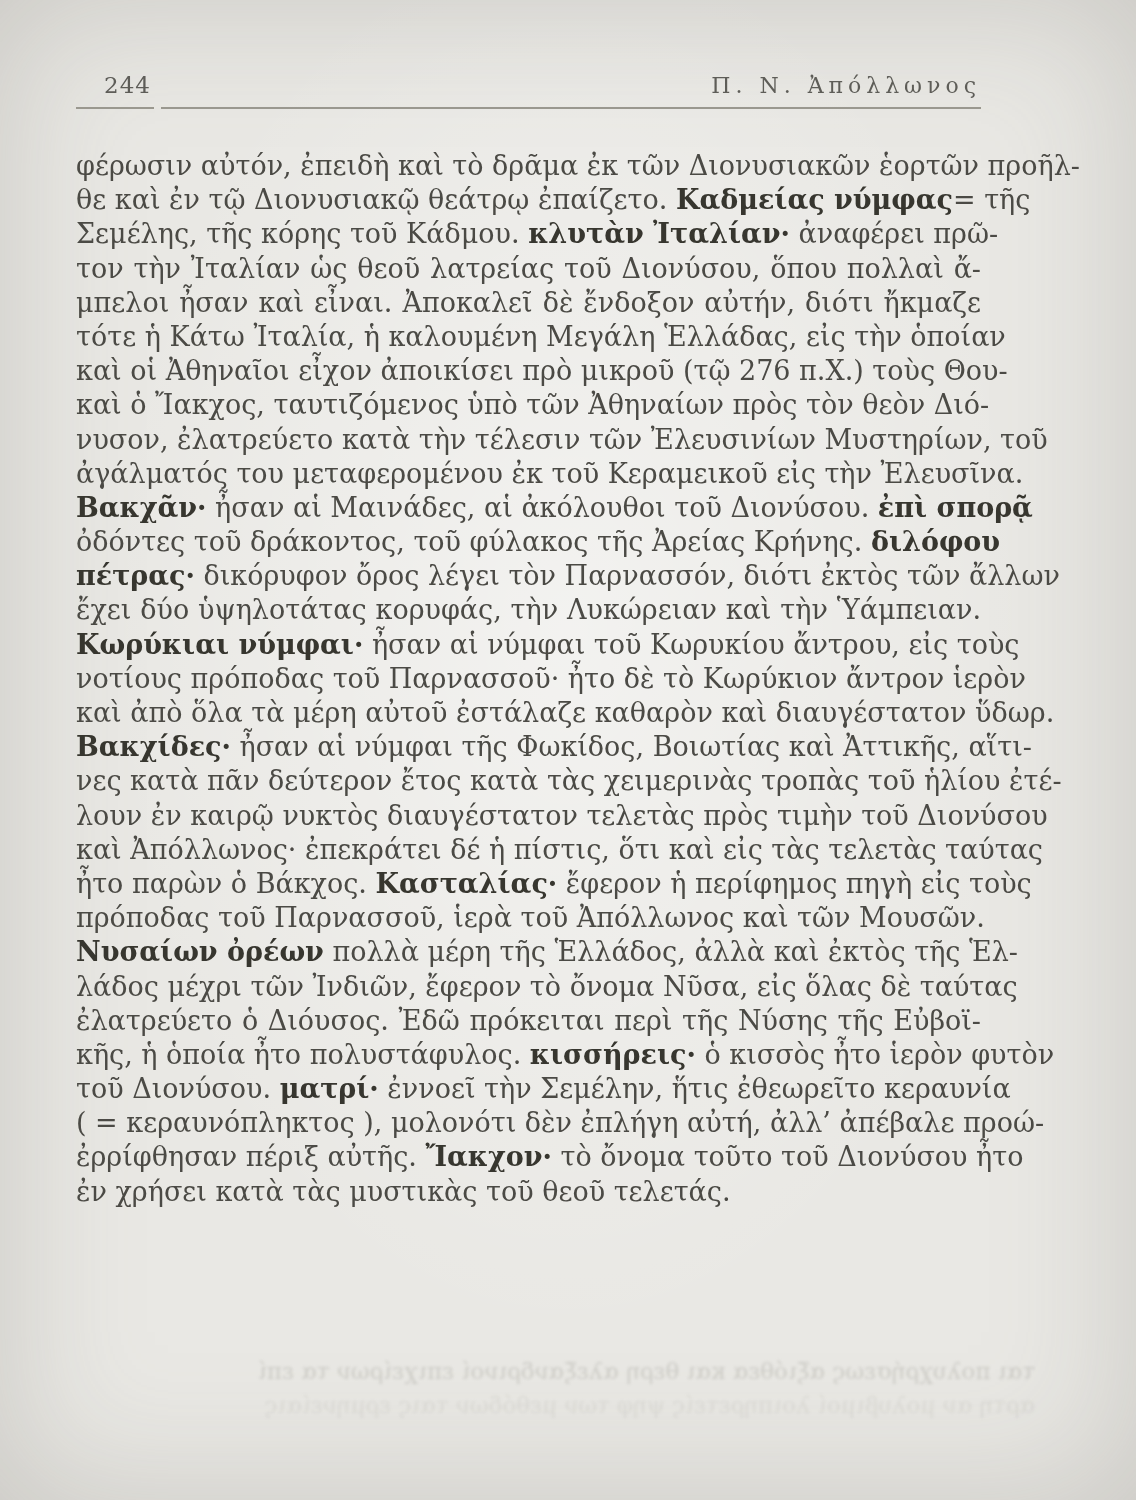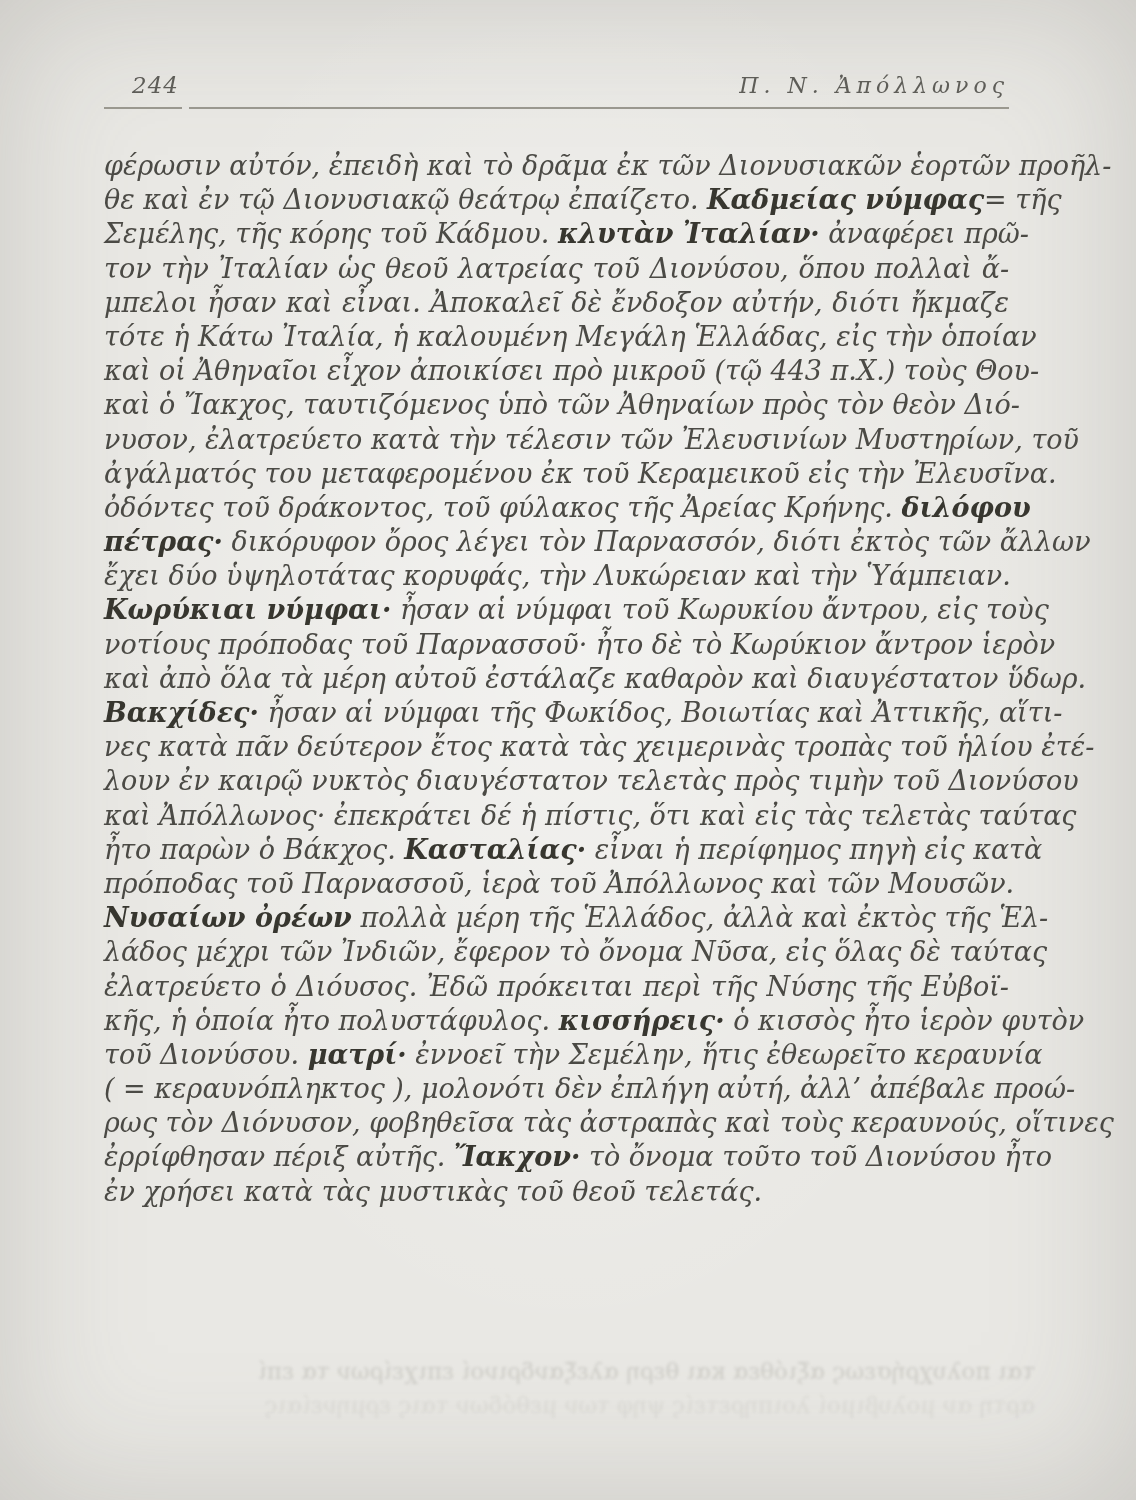--- a/index.html
+++ b/index.html
@@ -9,21 +9,21 @@
     background:#e9e8e4;
     overflow:hidden;
     position:relative;
   }
   .sheet{
     position:absolute;inset:0;
     background-color:#e9e8e4;
     background-image:radial-gradient(ellipse at 50% 42%, rgba(255,255,255,0.45) 0%, rgba(255,255,255,0) 58%);
     box-shadow:inset 0 0 140px rgba(118,116,108,0.28);
   }
-  .content{width:905px;margin-left:104px;position:relative;font-style:italic;}
+  .content{width:905px;margin-left:76px;position:relative;}
   .pagehead{
     display:flex;justify-content:space-between;align-items:baseline;
     padding-top:72px;color:#5e5d58;
   }
   .pagenum{font-size:23px;padding-left:28px;letter-spacing:1px;}
   .running{font-size:22px;letter-spacing:5px;}
   .rule{display:flex;gap:7px;margin-top:9px;}
   .rule span{display:block;height:2px;background:#9a988f;}
   .rule .r1{width:78px;}
   .rule .r2{flex:1;}
@@ -72,43 +72,43 @@
       <span class="r2"></span>
     </div>
 
     <main class="bodytext" id="body-text">
         <div class="line"><span class="seg">φέρωσιν αὐτόν, ἐπειδὴ καὶ τὸ δρᾶμα ἐκ τῶν Διονυσιακῶν ἑορτῶν προῆλ-</span></div>
         <div class="line"><span class="seg">θε καὶ ἐν τῷ Διονυσιακῷ θεάτρῳ ἐπαίζετο. </span><span class="lemma">Καδμείας νύμφας</span><span class="seg">= τῆς</span></div>
         <div class="line"><span class="seg">Σεμέλης, τῆς κόρης τοῦ Κάδμου. </span><span class="lemma">κλυτὰν Ἰταλίαν·</span><span class="seg"> ἀναφέρει πρῶ-</span></div>
         <div class="line"><span class="seg">τον τὴν Ἰταλίαν ὡς θεοῦ λατρείας τοῦ Διονύσου, ὅπου πολλαὶ ἄ-</span></div>
         <div class="line"><span class="seg">μπελοι ἦσαν καὶ εἶναι. Ἀποκαλεῖ δὲ ἔνδοξον αὐτήν, διότι ἤκμαζε</span></div>
         <div class="line"><span class="seg">τότε ἡ Κάτω Ἰταλία, ἡ καλουμένη Μεγάλη Ἑλλάδας, εἰς τὴν ὁποίαν</span></div>
-        <div class="line"><span class="seg">καὶ οἱ Ἀθηναῖοι εἶχον ἀποικίσει πρὸ μικροῦ (τῷ 443 π.Χ.) τοὺς Θου-</span></div>
+        <div class="line"><span class="seg">καὶ οἱ Ἀθηναῖοι εἶχον ἀποικίσει πρὸ μικροῦ (τῷ 276 π.Χ.) τοὺς Θου-</span></div>
         <div class="line"><span class="seg">καὶ ὁ Ἴακχος, ταυτιζόμενος ὑπὸ τῶν Ἀθηναίων πρὸς τὸν θεὸν Διό-</span></div>
         <div class="line"><span class="seg">νυσον, ἐλατρεύετο κατὰ τὴν τέλεσιν τῶν Ἐλευσινίων Μυστηρίων, τοῦ</span></div>
         <div class="line"><span class="seg">ἀγάλματός του μεταφερομένου ἐκ τοῦ Κεραμεικοῦ εἰς τὴν Ἐλευσῖνα.</span></div>
+        <div class="line"><span class="lemma">Βακχᾶν·</span><span class="seg"> ἦσαν αἱ Μαινάδες, αἱ ἀκόλουθοι τοῦ Διονύσου. </span><span class="lemma">ἐπὶ σπορᾷ</span></div>
         <div class="line"><span class="seg">ὀδόντες τοῦ δράκοντος, τοῦ φύλακος τῆς Ἀρείας Κρήνης. </span><span class="lemma">διλόφου</span></div>
         <div class="line"><span class="lemma">πέτρας·</span><span class="seg"> δικόρυφον ὄρος λέγει τὸν Παρνασσόν, διότι ἐκτὸς τῶν ἄλλων</span></div>
         <div class="line"><span class="seg">ἔχει δύο ὑψηλοτάτας κορυφάς, τὴν Λυκώρειαν καὶ τὴν Ὑάμπειαν.</span></div>
         <div class="line"><span class="lemma">Κωρύκιαι νύμφαι·</span><span class="seg"> ἦσαν αἱ νύμφαι τοῦ Κωρυκίου ἄντρου, εἰς τοὺς</span></div>
         <div class="line"><span class="seg">νοτίους πρόποδας τοῦ Παρνασσοῦ· ἦτο δὲ τὸ Κωρύκιον ἄντρον ἱερὸν</span></div>
         <div class="line"><span class="seg">καὶ ἀπὸ ὅλα τὰ μέρη αὐτοῦ ἐστάλαζε καθαρὸν καὶ διαυγέστατον ὕδωρ.</span></div>
         <div class="line"><span class="lemma">Βακχίδες·</span><span class="seg"> ἦσαν αἱ νύμφαι τῆς Φωκίδος, Βοιωτίας καὶ Ἀττικῆς, αἵτι-</span></div>
         <div class="line"><span class="seg">νες κατὰ πᾶν δεύτερον ἔτος κατὰ τὰς χειμερινὰς τροπὰς τοῦ ἡλίου ἐτέ-</span></div>
         <div class="line"><span class="seg">λουν ἐν καιρῷ νυκτὸς διαυγέστατον τελετὰς πρὸς τιμὴν τοῦ Διονύσου</span></div>
         <div class="line"><span class="seg">καὶ Ἀπόλλωνος· ἐπεκράτει δέ ἡ πίστις, ὅτι καὶ εἰς τὰς τελετὰς ταύτας</span></div>
-        <div class="line"><span class="seg">ἦτο παρὼν ὁ Βάκχος. </span><span class="lemma">Κασταλίας·</span><span class="seg"> εἶναι ἡ περίφημος πηγὴ εἰς κατὰ</span></div>
+        <div class="line"><span class="seg">ἦτο παρὼν ὁ Βάκχος. </span><span class="lemma">Κασταλίας·</span><span class="seg"> ἔφερον ἡ περίφημος πηγὴ εἰς τοὺς</span></div>
         <div class="line"><span class="seg">πρόποδας τοῦ Παρνασσοῦ, ἱερὰ τοῦ Ἀπόλλωνος καὶ τῶν Μουσῶν.</span></div>
         <div class="line"><span class="lemma">Νυσαίων ὀρέων</span><span class="seg"> πολλὰ μέρη τῆς Ἑλλάδος, ἀλλὰ καὶ ἐκτὸς τῆς Ἑλ-</span></div>
         <div class="line"><span class="seg">λάδος μέχρι τῶν Ἰνδιῶν, ἔφερον τὸ ὄνομα Νῦσα, εἰς ὅλας δὲ ταύτας</span></div>
         <div class="line"><span class="seg">ἐλατρεύετο ὁ Διόυσος.  Ἐδῶ πρόκειται περὶ τῆς Νύσης τῆς Εὐβοϊ-</span></div>
         <div class="line"><span class="seg">κῆς, ἡ ὁποία ἦτο πολυστάφυλος. </span><span class="lemma">κισσήρεις·</span><span class="seg"> ὁ κισσὸς ἦτο ἱερὸν φυτὸν</span></div>
         <div class="line"><span class="seg">τοῦ Διονύσου.  </span><span class="lemma">ματρί·</span><span class="seg"> ἐννοεῖ τὴν Σεμέλην, ἥτις ἐθεωρεῖτο κεραυνία</span></div>
         <div class="line"><span class="seg">( = κεραυνόπληκτος ), μολονότι δὲν ἐπλήγη αὐτή, ἀλλ’ ἀπέβαλε προώ-</span></div>
-        <div class="line"><span class="seg">ρως τὸν Διόνυσον, φοβηθεῖσα τὰς ἀστραπὰς καὶ τοὺς κεραυνούς, οἵτινες</span></div>
         <div class="line"><span class="seg">ἐρρίφθησαν πέριξ αὐτῆς. </span><span class="lemma">Ἴακχον·</span><span class="seg"> τὸ ὄνομα τοῦτο τοῦ Διονύσου ἦτο</span></div>
         <div class="line last"><span class="seg">ἐν χρήσει κατὰ τὰς μυστικὰς τοῦ θεοῦ τελετάς.</span></div>
       </main>
   </div>
 
   <div class="ghost">
     <div class="gline">ται πολυχρήσεως αξιόθεα και θερη αλεξανδρινοί επιχείρων τα επί</div>
     <div class="gline g2">αρτη αν μολυβιμοί λοιπηρετείς ψηφ των μεθόδων ταις ερμηνείαις</div>
   </div>
 </div>

